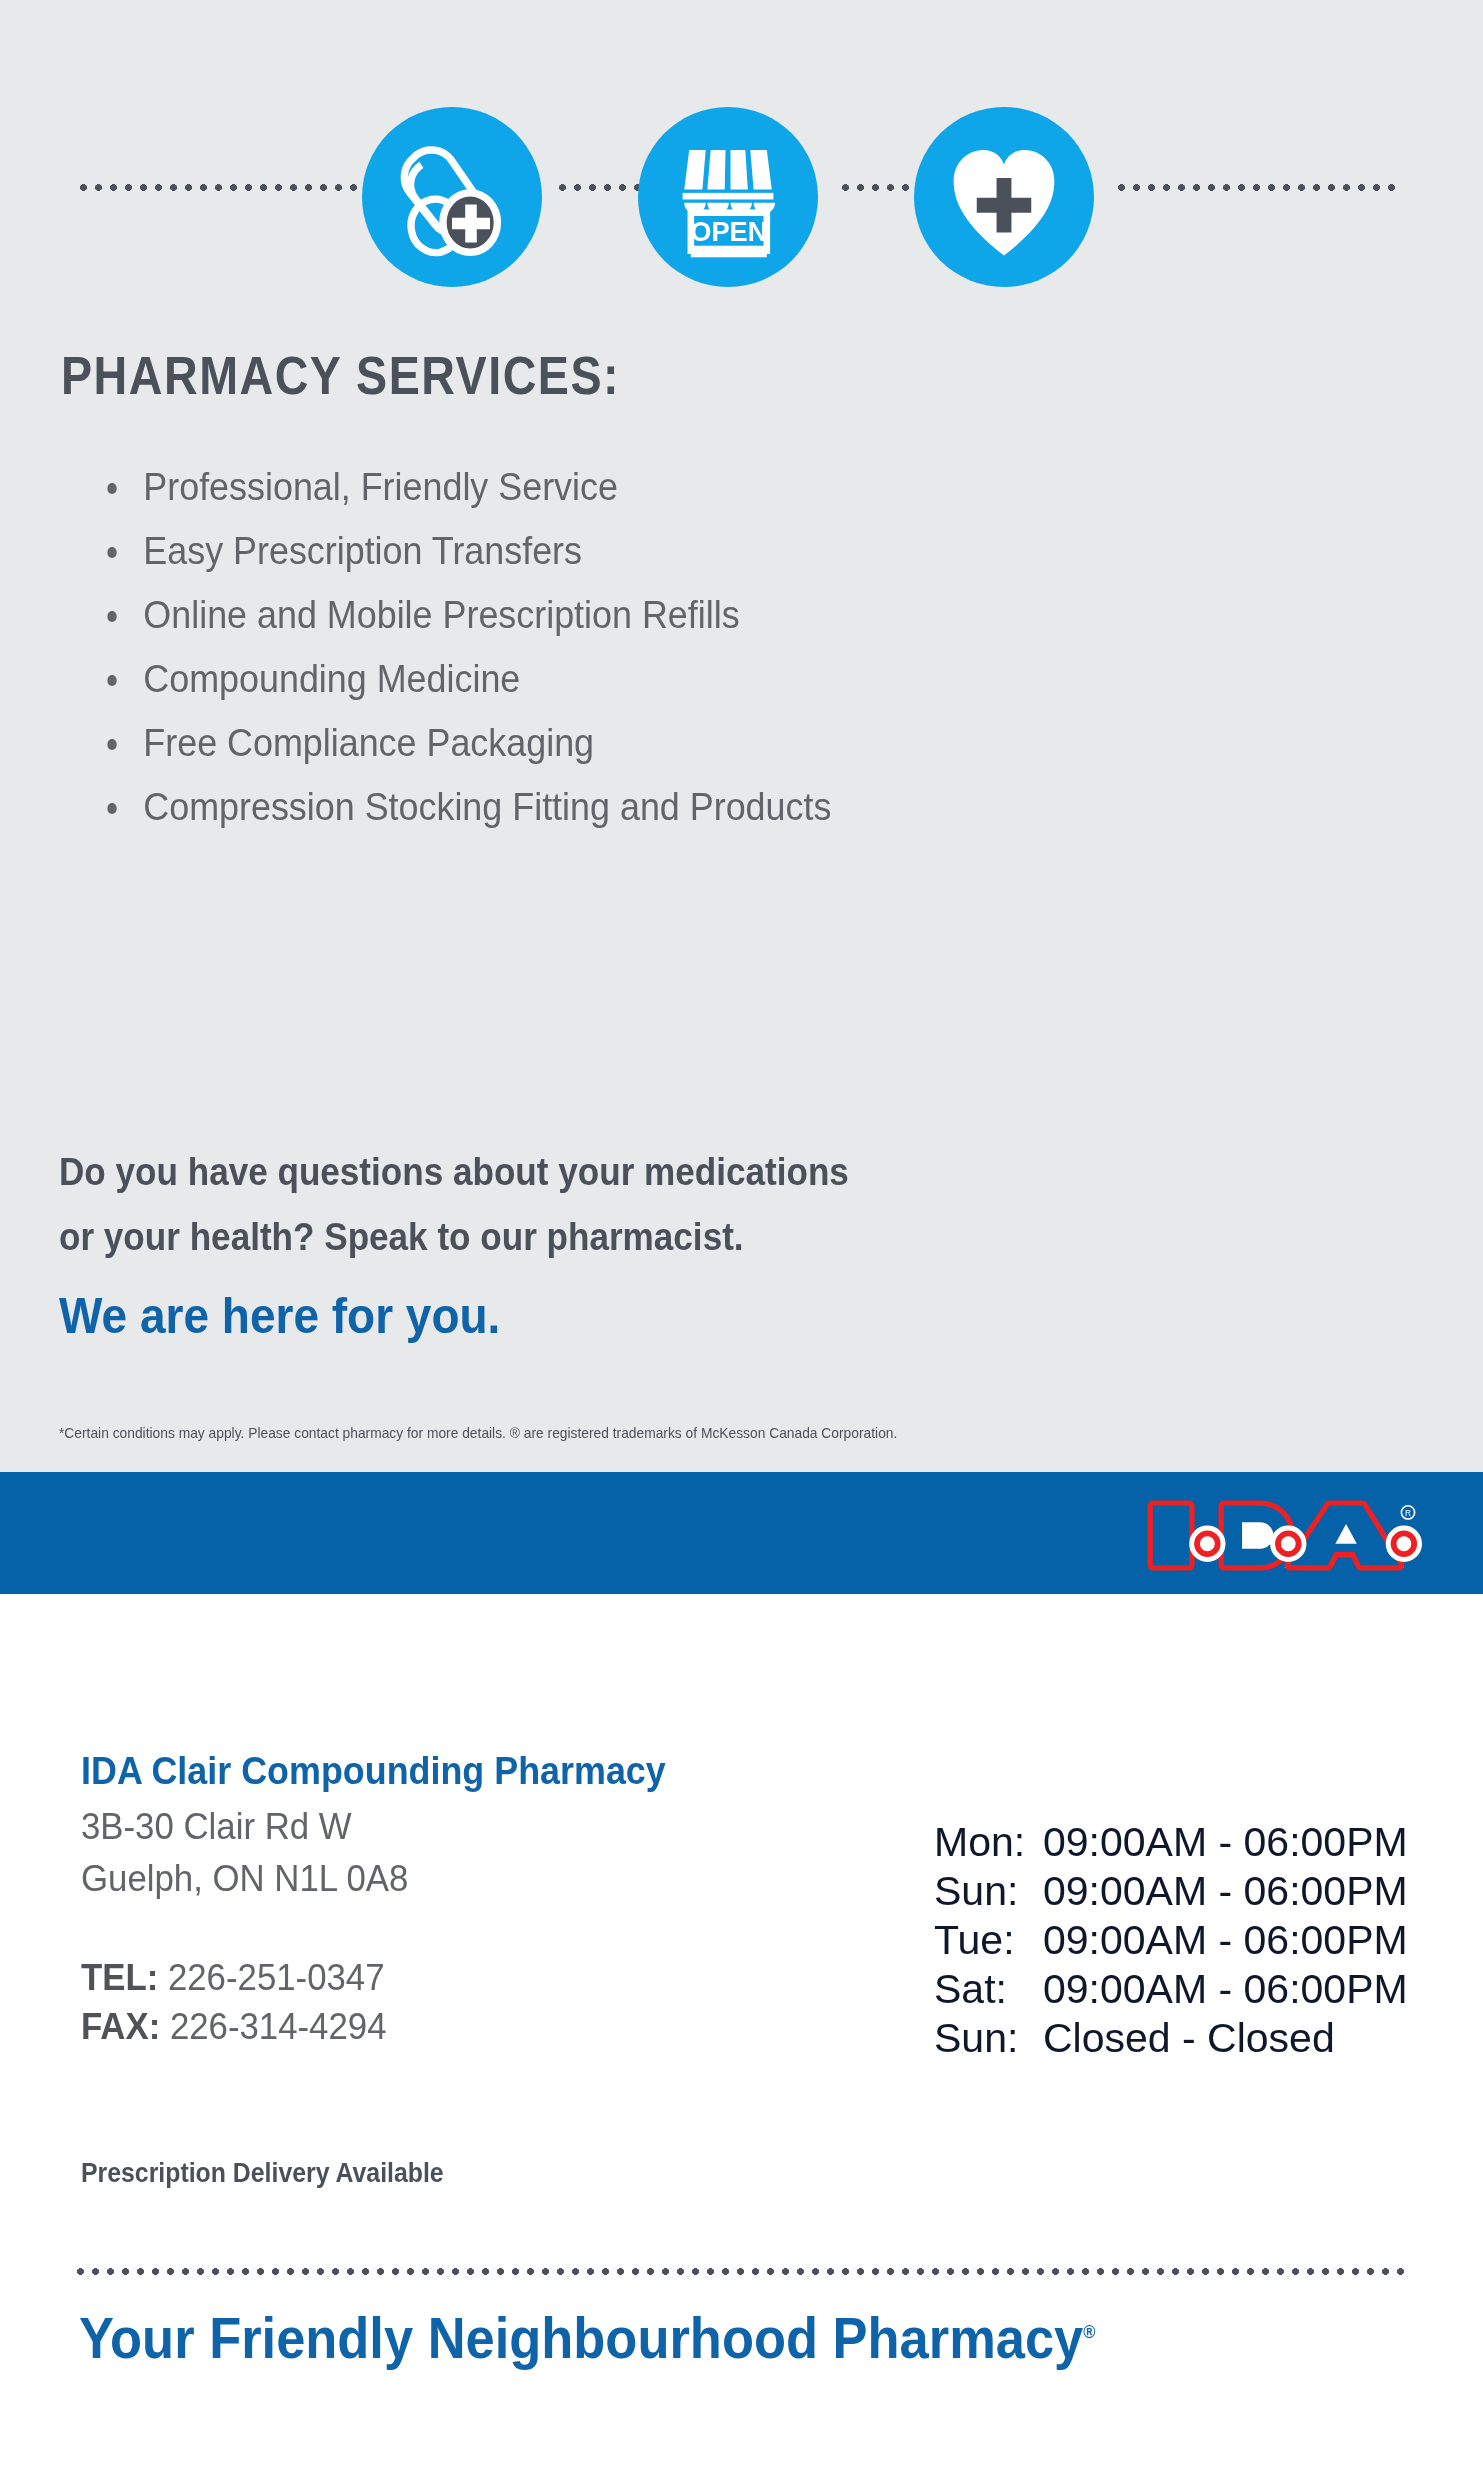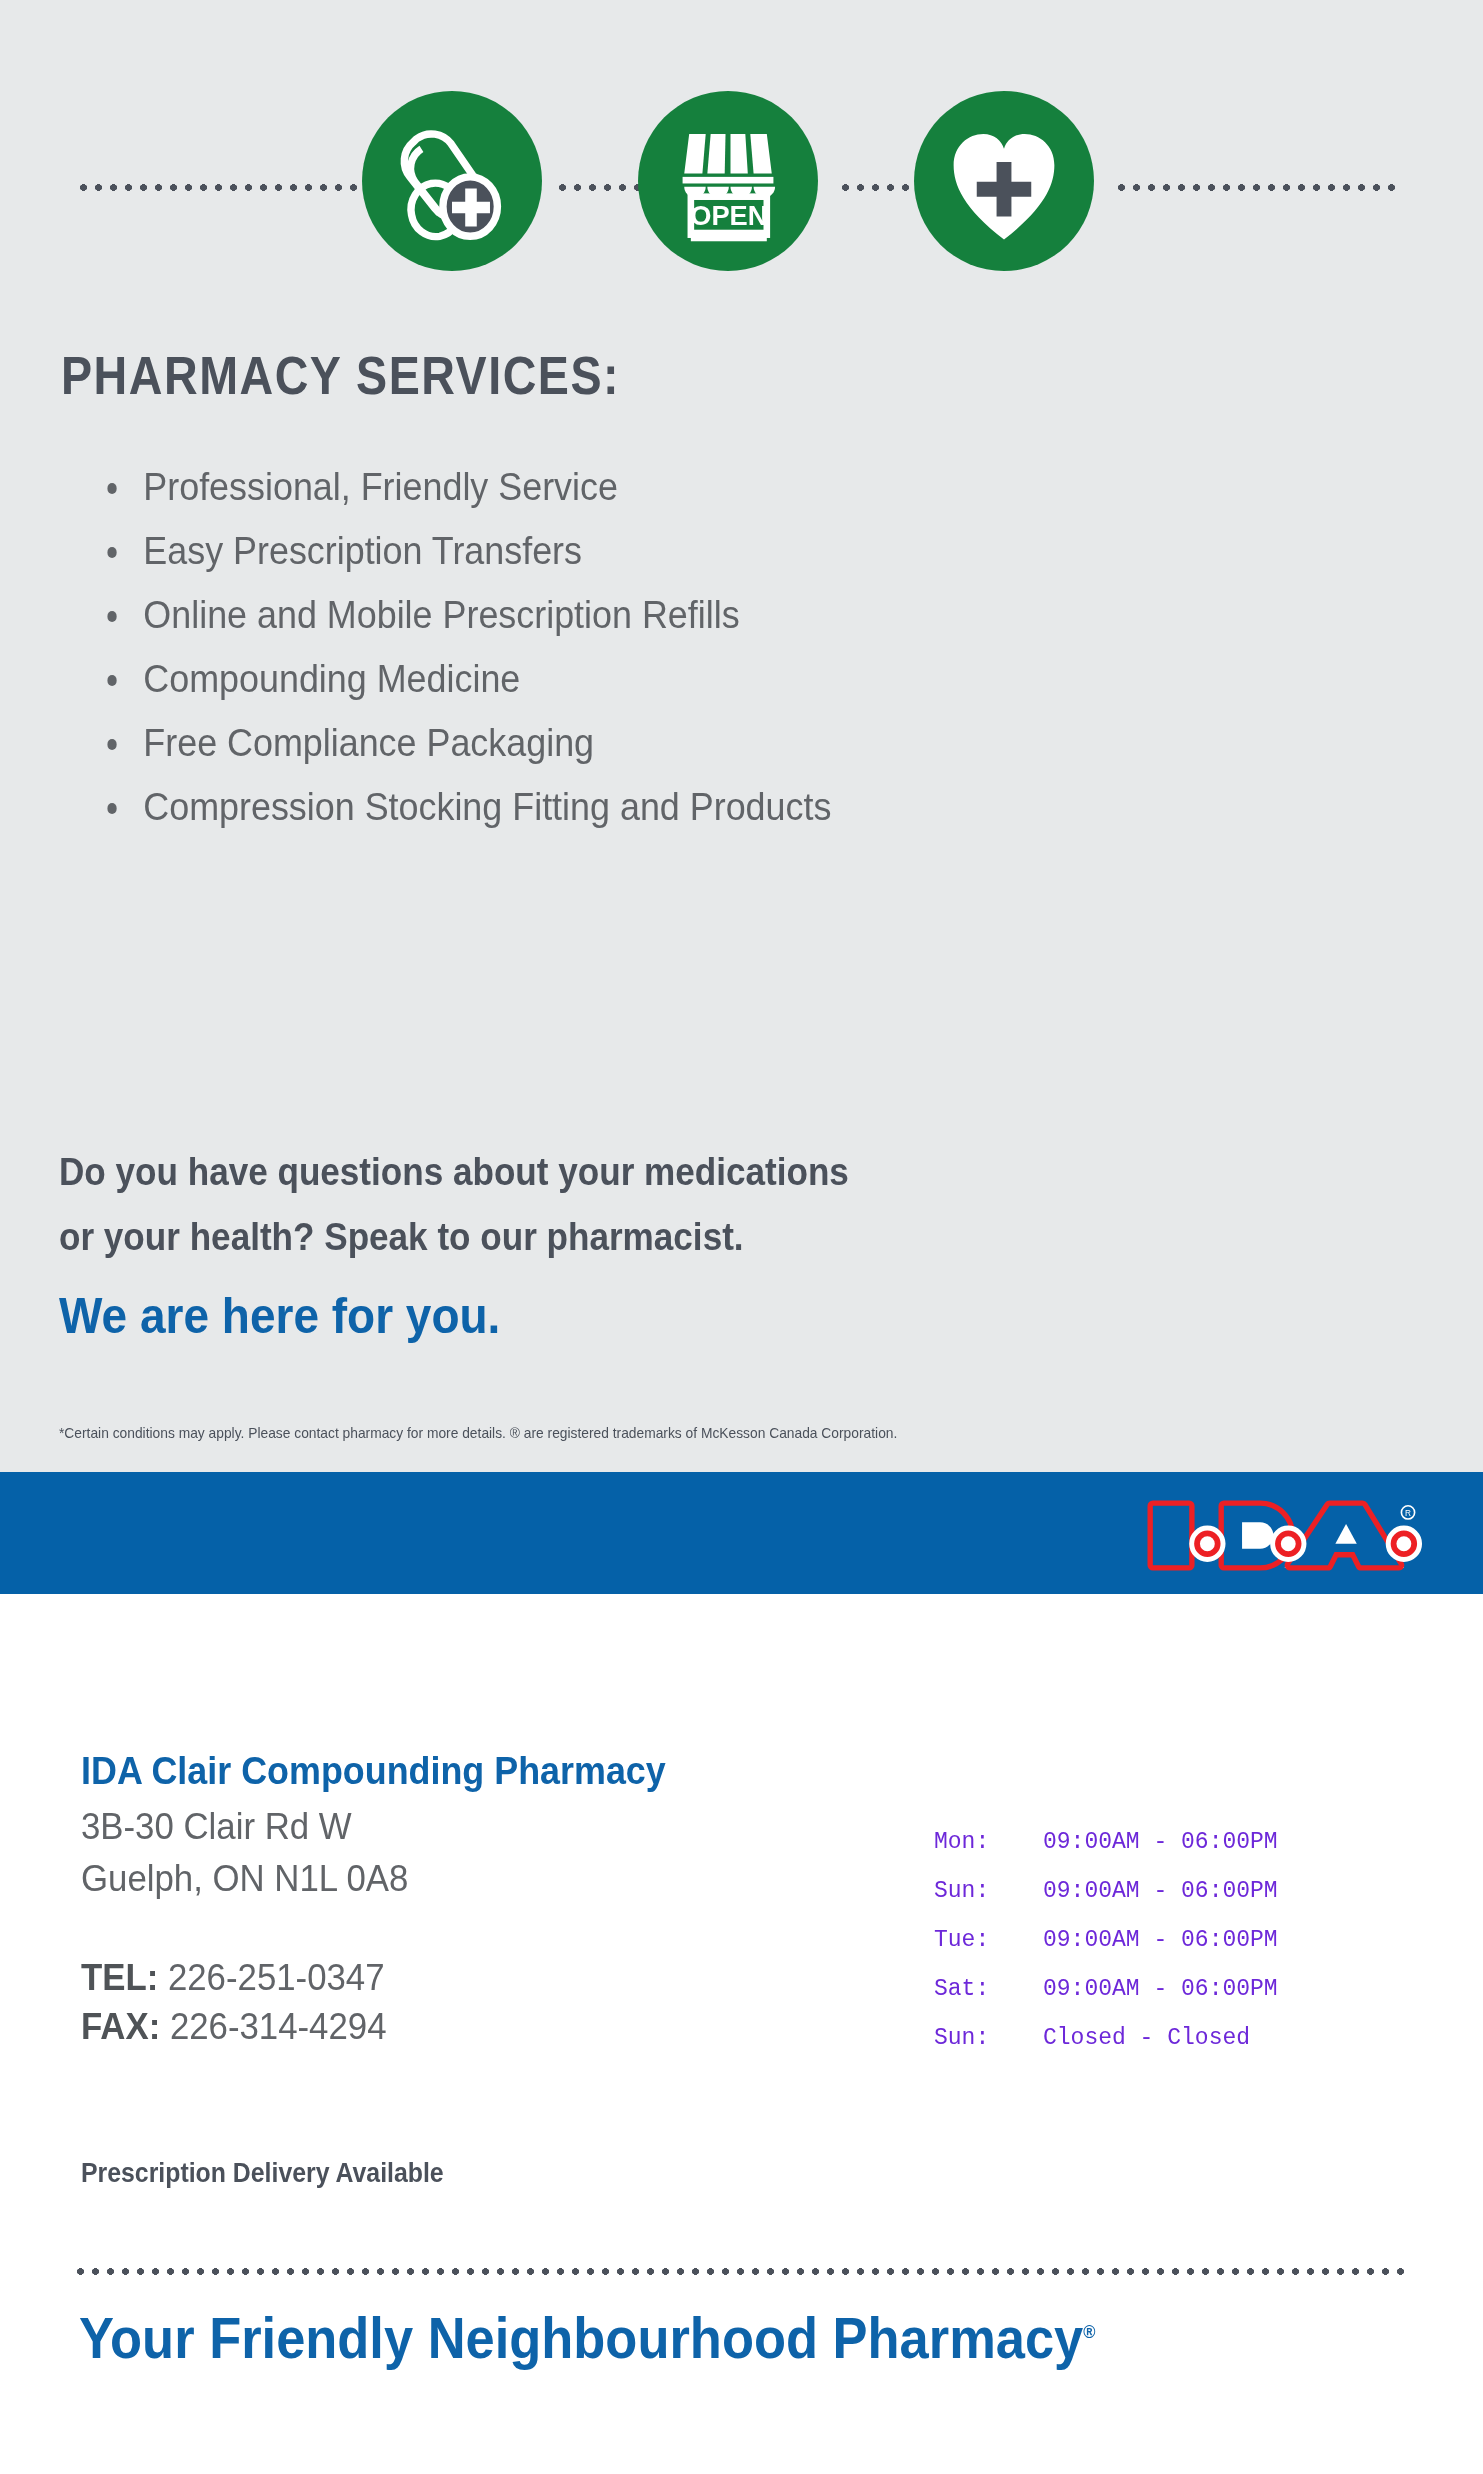--- a/index.html
+++ b/index.html
@@ -45,25 +45,25 @@
     background-repeat: repeat-x;
     background-position: left center;
   }
   .dotline.seg1 { left: 76px;   width: 288px; }
   .dotline.seg2 { left: 555px;  width: 91px; }
   .dotline.seg3 { left: 838px; width: 91px; }
   .dotline.seg4 { left: 1114px; width: 288px; }
 
   .icon-circle {
     position: absolute;
-    top: 0;
+    top: 16px;
     width: 180px;
     height: 180px;
     border-radius: 50%;
-    background: #15803d;
+    background: #0ea5e9;
   }
   .icon-circle.c1 { left: 362px; }
   .icon-circle.c2 { left: 638px; }
   .icon-circle.c3 { left: 914px; }
   .icon-circle svg { display: block; width: 180px; height: 180px; }
 
   
   .headline {
     position: absolute;
     left: 61px;
@@ -221,24 +221,24 @@
   }
 
   
   .hours {
     position: absolute;
     left: 934px;
     top: 1818px;
     border-collapse: collapse;
   }
   .hours td {
-    font-size: 23px;
+    font-size: 41px;
     line-height: 49px;
-    color: #6d28d9;
-    font-family: Liberation Mono, monospace;
+    color: #0f172a;
+    font-family: Liberation Sans, sans-serif;
     padding: 0;
     vertical-align: top;
     white-space: nowrap;
   }
   .hours td.day { width: 109px; }
 
   
   .footer-dots {
     position: absolute;
     left: 73px;

